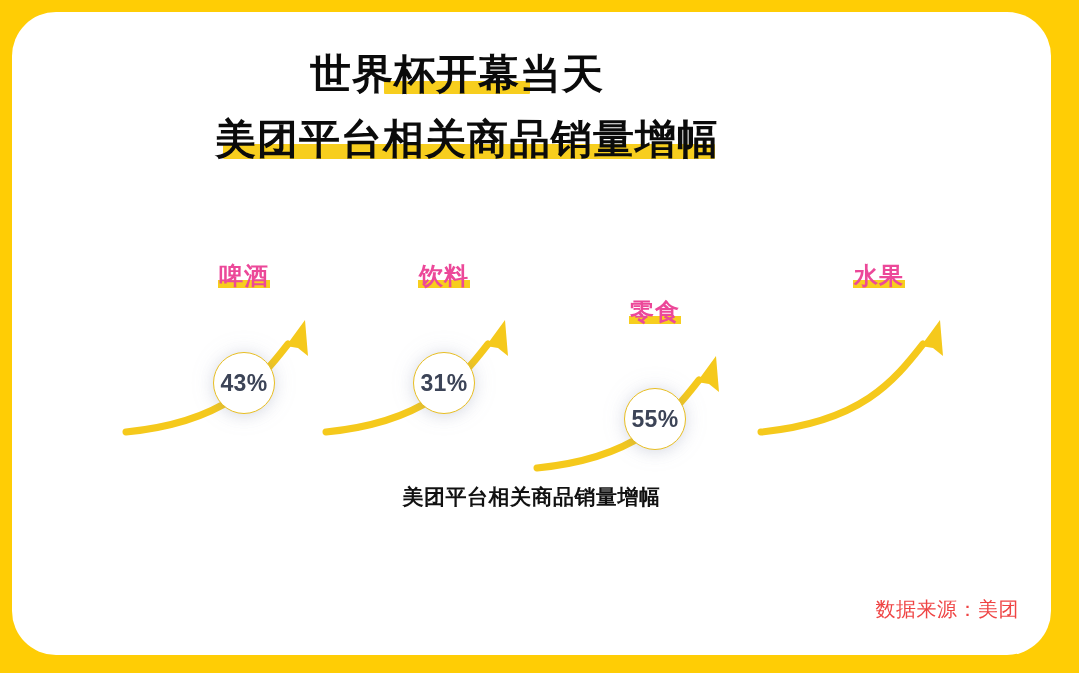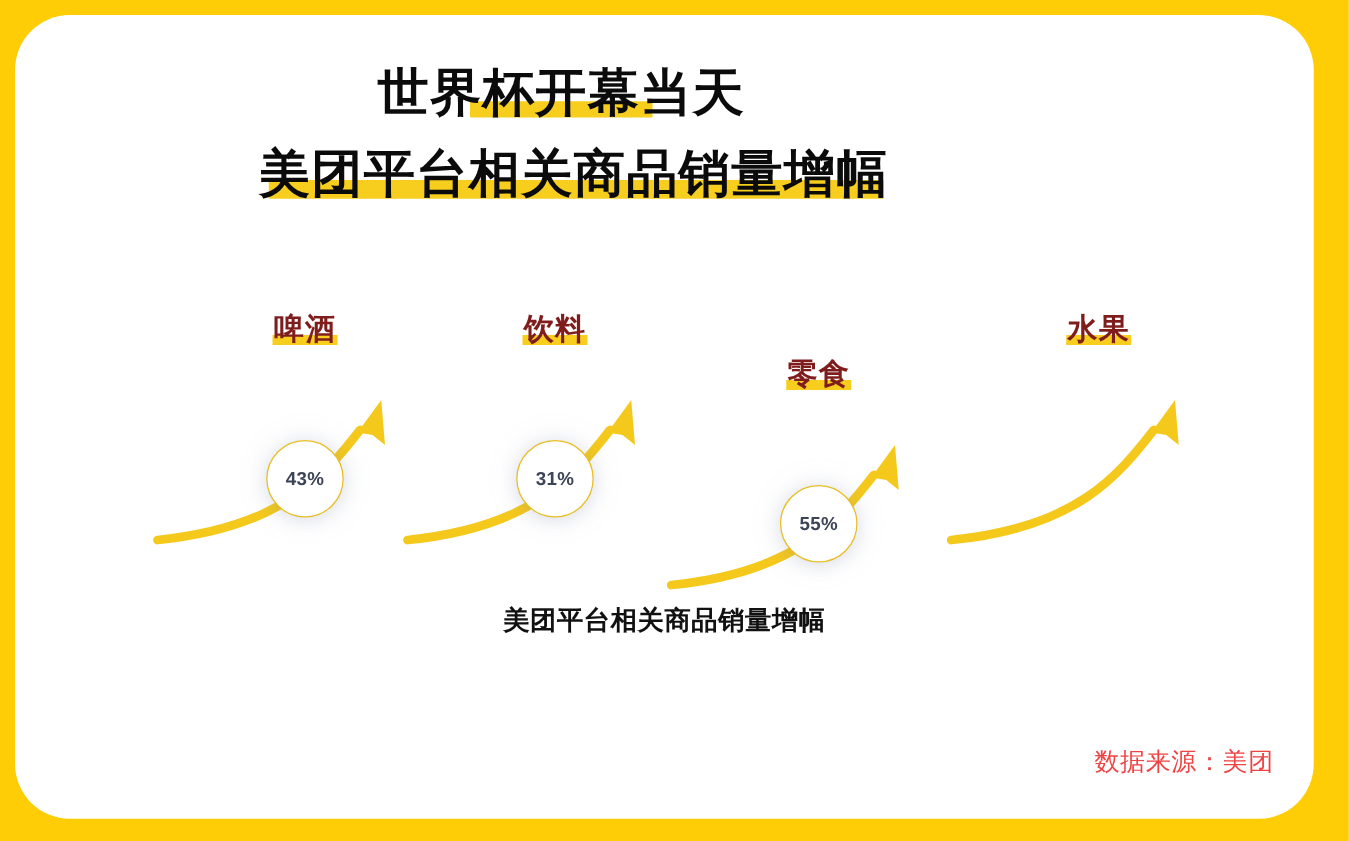--- a/index.html
+++ b/index.html
@@ -20,21 +20,21 @@
     left:12px; top:12px;
     width:1039px; height:643px;
     background:#ffffff;
     border-radius:44px;
     overflow:hidden;
   }
 
   
   #title-block {
     position:absolute;
-    left:8px; top:42px;
+    left:16px; top:42px;
     width:858px;
     text-align:center;
   }
 
   .title-line {
     position:relative;
     display:inline-block;
     white-space:nowrap;
     color:#0b0b0b;
     font-weight:bold;
@@ -78,26 +78,26 @@
   .stat-unit {
     position:absolute;
     top:0;
     width:200px;
     height:210px;
   }
 
   
   .stat-label {
     position:absolute;
-    top:0;
+    top:12px;
     width:200px;
     text-align:center;
     font-size:24px;
     font-weight:bold;
-    color:#7f1d1d;
+    color:#ec4899;
     letter-spacing:1px;
     line-height:1;
   }
   .stat-label .lbl-inner {
     position:relative;
     display:inline-block;
     padding:0 1px;
   }
   .stat-label .lbl-hl {
     position:absolute;
@@ -130,21 +130,21 @@
     border:1.5px solid #E8BE22;
     box-shadow:0 2px 14px rgba(120,130,160,0.20),
                0 0 26px rgba(140,150,180,0.13);
     display:flex;
     align-items:center;
     justify-content:center;
     z-index:3;
   }
 
   .stat-value {
-    font-size:15px;
+    font-size:23px;
     font-weight:bold;
     color:#3C4457;
     letter-spacing:0.3px;
   }
 
   
   #caption {
     position:absolute;
     left:0; top:470px;
     width:1039px;

